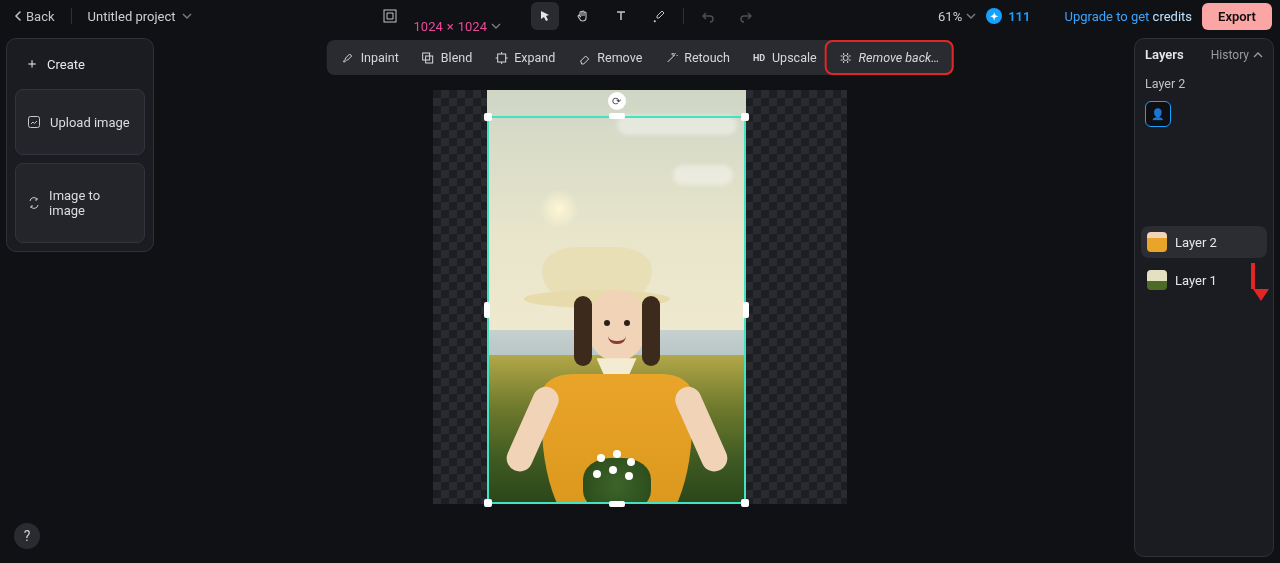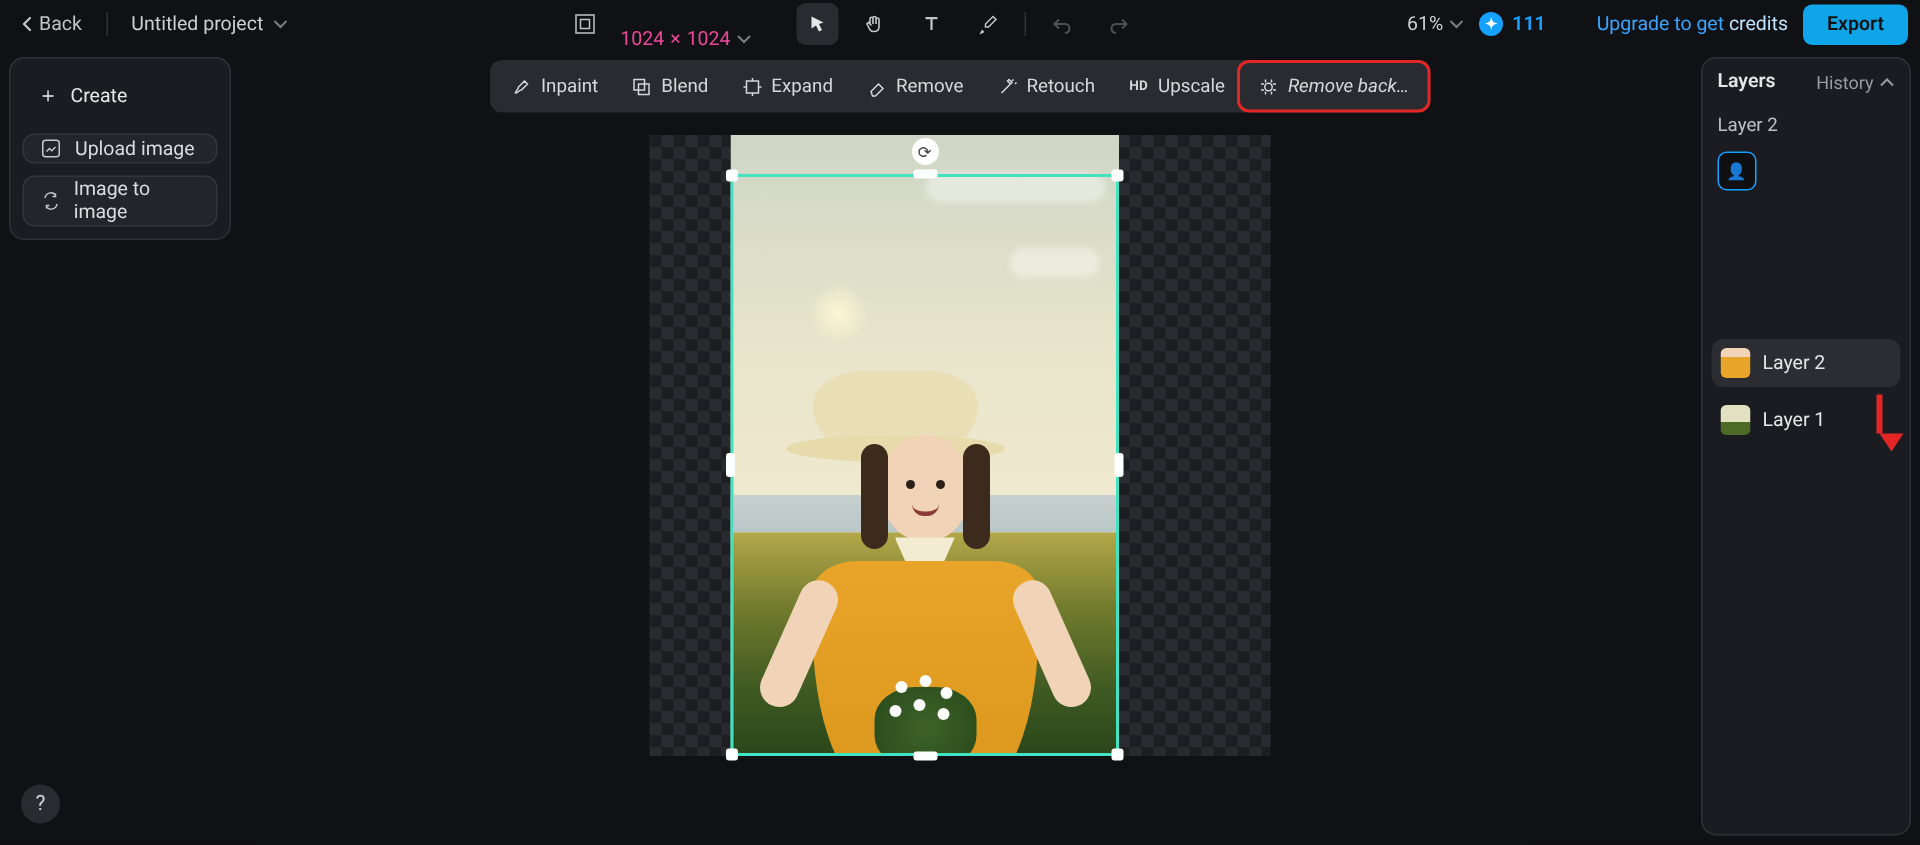--- a/index.html
+++ b/index.html
@@ -31,37 +31,37 @@
 .chev-down-small { width:10px; height:10px; opacity:.6; }
 .icon-btn { width:28px; height:28px; display:flex; align-items:center; justify-content:center; cursor:pointer; color:#c3c3c7; border-radius:6px; }
 .icon-btn.primary { background:#2a2b31; }
 .size-label { color:#ec4899; display:flex; align-items:center; gap:4px;margin-top:20px; }
 .zoom-label { color:#cfcfd3; display:flex; align-items:center; gap:4px; }
 .credits { display:flex; align-items:center; gap:6px; }
 .credits-icon { width:16px; height:16px; background:#14a1ff; border-radius:50%; display:flex;align-items:center;justify-content:center;color:#fff;font-size:10px;font-weight:700; }
 .credits-count { color:#14a1ff; font-weight:600; }
 .upgrade-link { color:#3aa4ff; cursor:pointer;margin-left:24px; }
 .upgrade-link .hl { color:#bfe3ff; }
-.export-btn { background:#0ea5e9; color:#111; border-radius:6px; padding:6px 16px; font-weight:600; cursor:pointer; }
+.export-btn { background:#fca5a5; color:#111; border-radius:6px; padding:6px 16px; font-weight:600; cursor:pointer; }
 .disabled { opacity:.35; cursor:default; }
 
 
 .main {
   position:absolute; top:32px; bottom:0; left:0; right:0;
 }
 .left-panel {
   position:absolute; left:6px; top:6px; width:148px;
   background:#1b1c21; border:1px solid #303138; border-radius:10px; padding:8px; display:flex; flex-direction:column; gap:8px;
 }
 .create-btn {
   display:flex; align-items:center; gap:8px; padding:8px 10px; color:#e8e8eb; cursor:pointer;
 }
 .create-btn .plus { font-size:14px; }
 .pill-btn {
-  display:flex; align-items:center; gap:8px; padding:1px 10px;
+  display:flex; align-items:center; gap:8px; padding:24px 10px;
   background:#23252b; border:1px solid #33353d; border-radius:8px; color:#dcdce0; cursor:pointer;
 }
 .pill-btn .ic { width:16px; height:16px; display:flex; align-items:center; justify-content:center; color:#c8c8cd; }
 
 
 .tool-row {
   position:absolute; top:8px; left:50%; transform:translateX(-50%);
   display:flex; background:#2a2b31; border-radius:8px; padding:4px; gap:2px;
 }
 .tool-btn {

